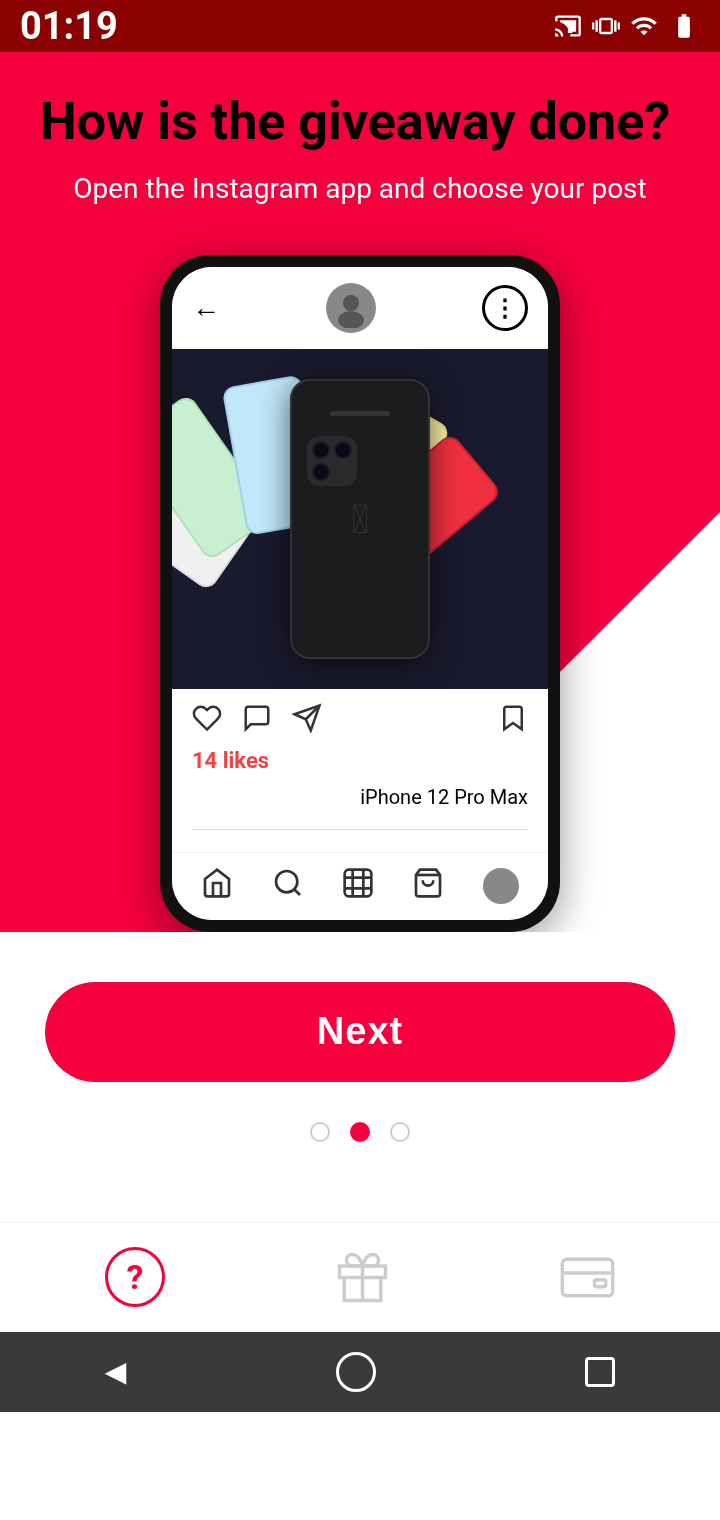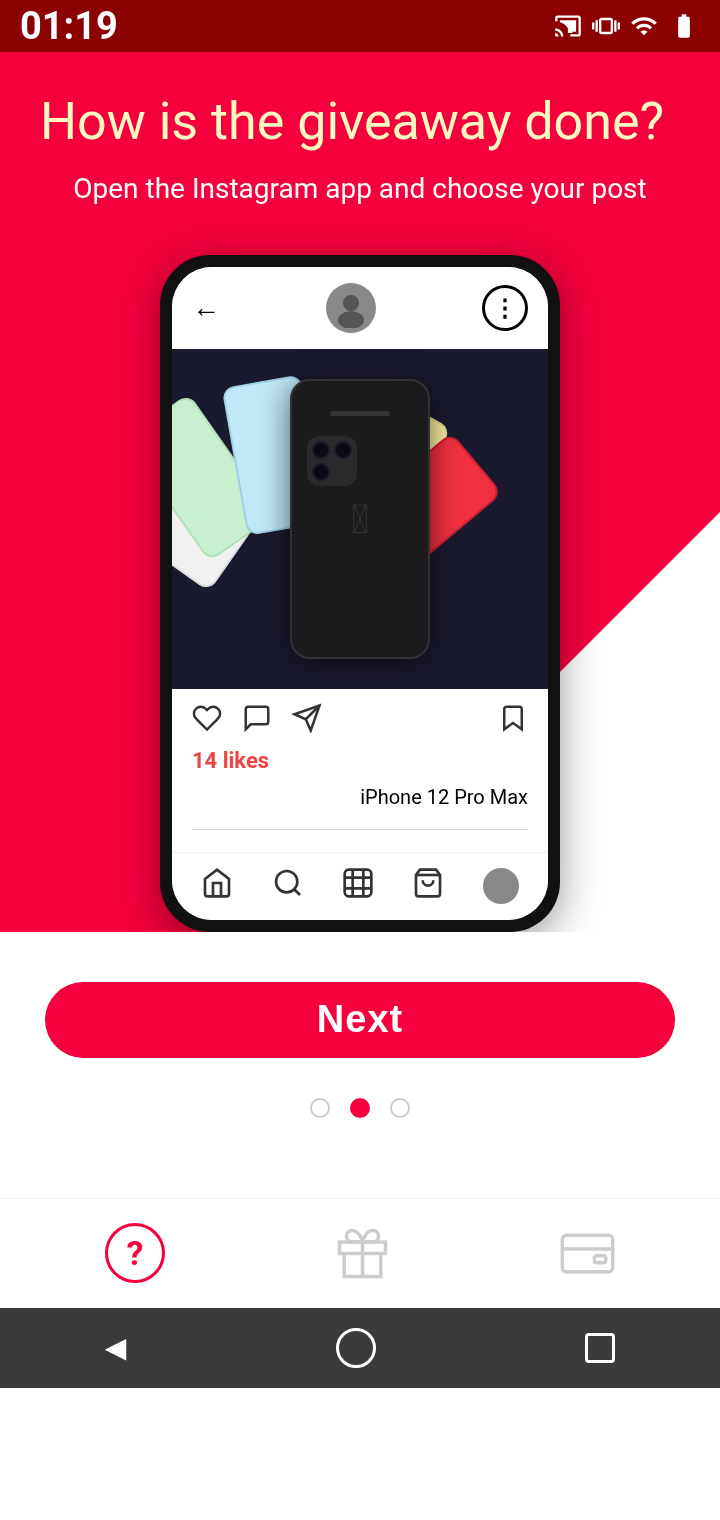--- a/index.html
+++ b/index.html
@@ -54,23 +54,23 @@
       right: 0;
       width: 0;
       height: 0;
       border-style: solid;
       border-width: 0 0 420px 420px;
       border-color: transparent transparent #fff transparent;
       z-index: 0;
     }
 
     .headline {
-      color: #fef9c3;
+      color: #000000;
       font-size: 52px;
-      font-weight: 400;
+      font-weight: 700;
       line-height: 1.15;
       margin-bottom: 20px;
       position: relative;
       z-index: 1;
     }
 
     .subtitle {
       color: #fff;
       font-size: 28px;
       font-weight: 400;
@@ -313,21 +313,21 @@
       padding: 50px 40px 30px;
       display: flex;
       flex-direction: column;
       align-items: center;
     }
 
     
     .next-btn {
       width: 100%;
       max-width: 630px;
-      height: 76px;
+      height: 100px;
       background: #F5003D;
       border: none;
       border-radius: 50px;
       color: #fff;
       font-size: 38px;
       font-weight: 600;
       cursor: pointer;
       margin-bottom: 40px;
       letter-spacing: 1px;
     }

